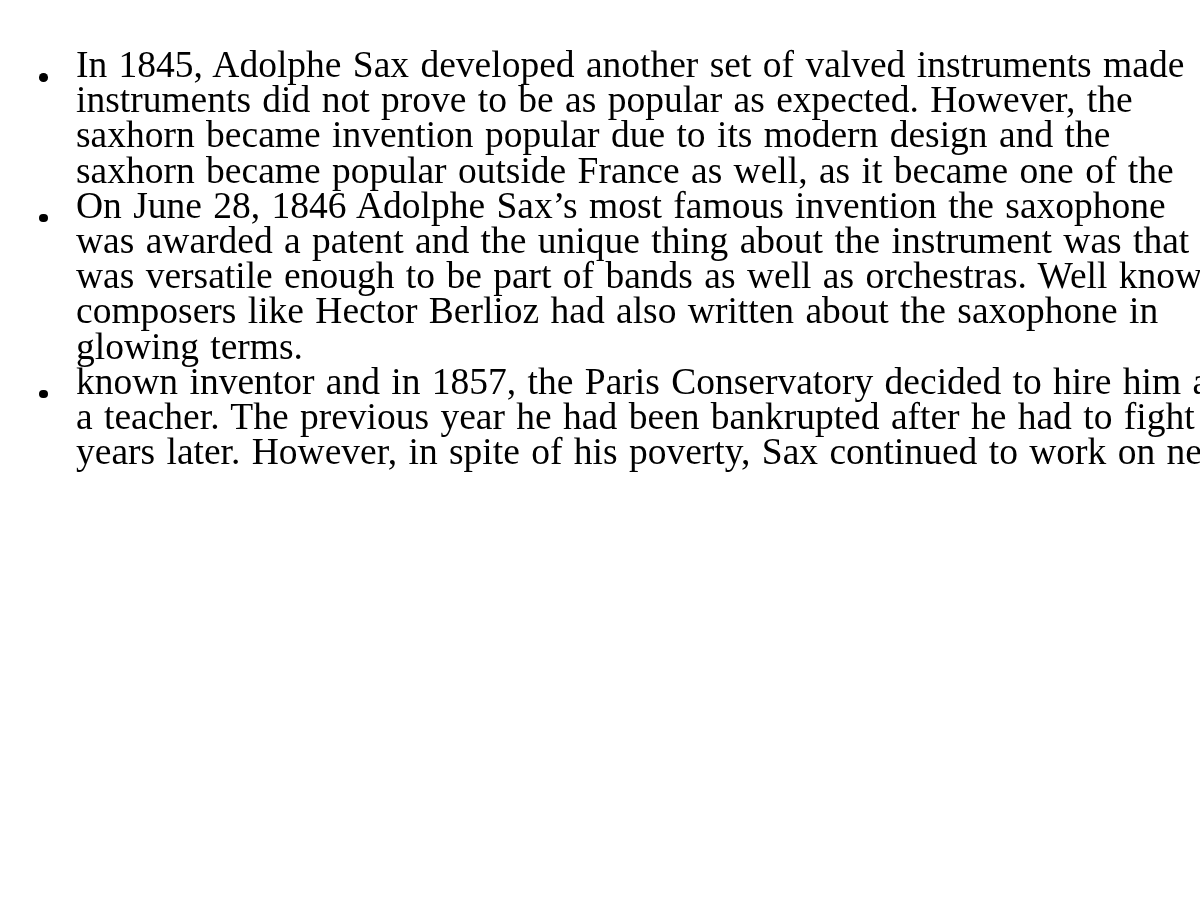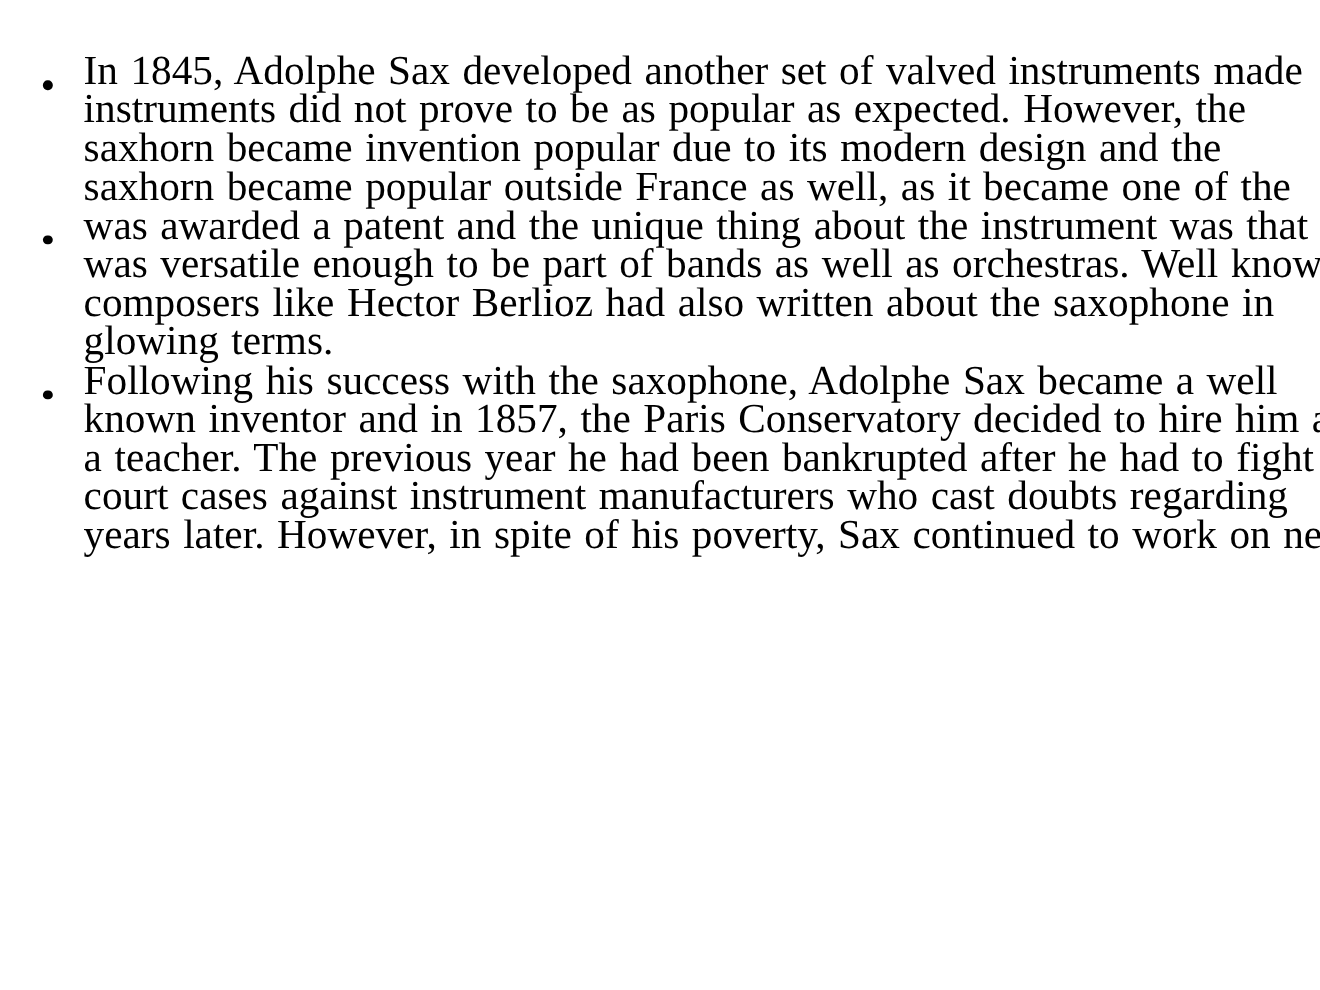--- a/index.html
+++ b/index.html
@@ -54,27 +54,26 @@
   <ul class="bullet-list">
       <li class="bullet-item">
         <span class="bullet-dot"></span>
         <span class="bullet-line">In 1845, Adolphe Sax developed another set of valved instruments made</span>
         <span class="bullet-line">instruments did not prove to be as popular as expected. However, the</span>
         <span class="bullet-line">saxhorn became invention popular due to its modern design and the</span>
         <span class="bullet-line">saxhorn became popular outside France as well, as it became one of the</span>
       </li>
       <li class="bullet-item">
         <span class="bullet-dot"></span>
+        <span class="bullet-line">On June 28, 1846 Adolphe Sax’s most famous invention the saxophone</span>
         <span class="bullet-line">was awarded a patent and the unique thing about the instrument was that it</span>
         <span class="bullet-line">was versatile enough to be part of bands as well as orchestras. Well known</span>
         <span class="bullet-line">composers like Hector Berlioz had also written about the saxophone in</span>
         <span class="bullet-line">glowing terms.</span>
       </li>
       <li class="bullet-item">
         <span class="bullet-dot"></span>
-        <span class="bullet-line">Following his success with the saxophone, Adolphe Sax became a well</span>
         <span class="bullet-line">known inventor and in 1857, the Paris Conservatory decided to hire him as</span>
         <span class="bullet-line">a teacher. The previous year he had been bankrupted after he had to fight</span>
-        <span class="bullet-line">court cases against instrument manufacturers who cast doubts regarding</span>
         <span class="bullet-line">years later. However, in spite of his poverty, Sax continued to work on new</span>
       </li>
     </ul>
 </div>
 
 </body></html>

